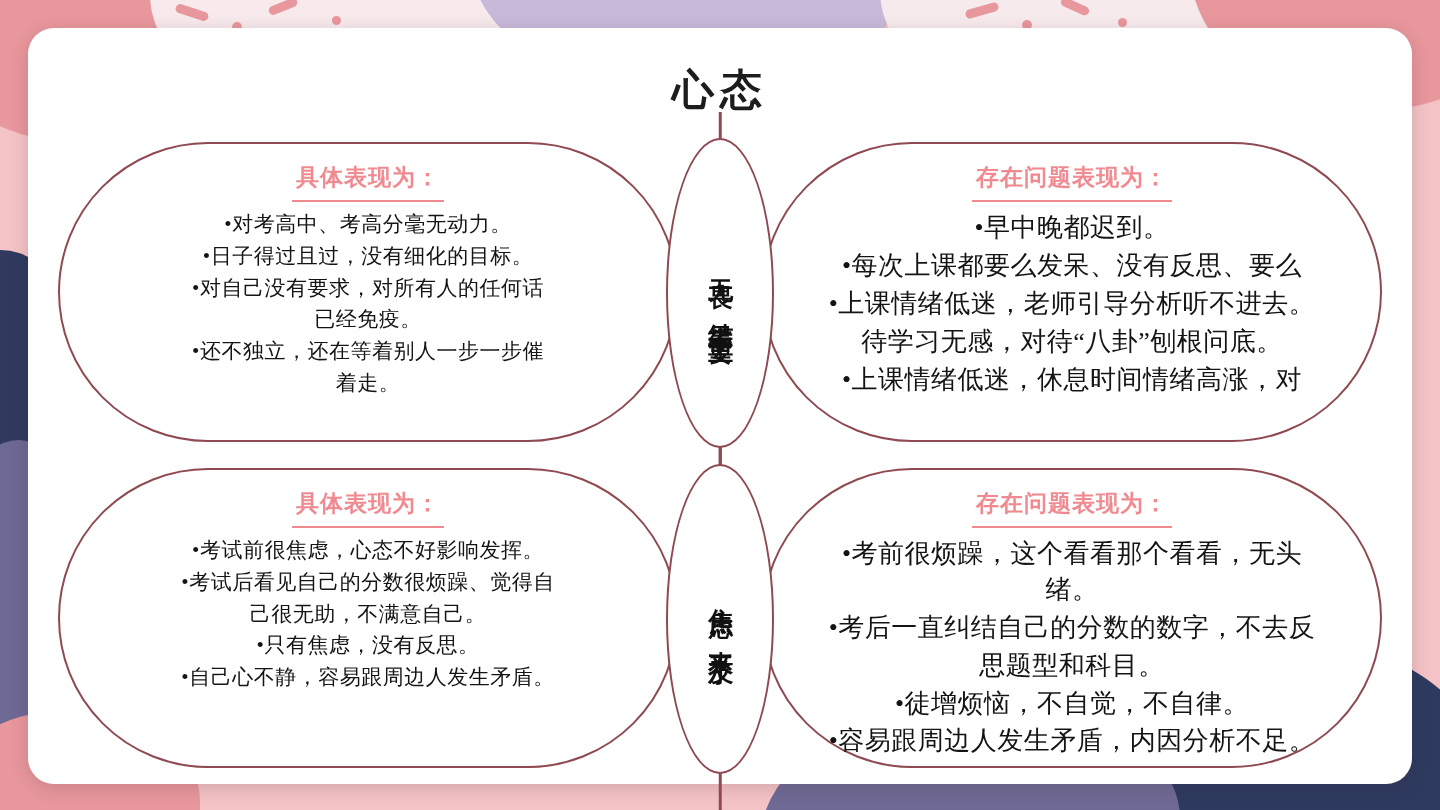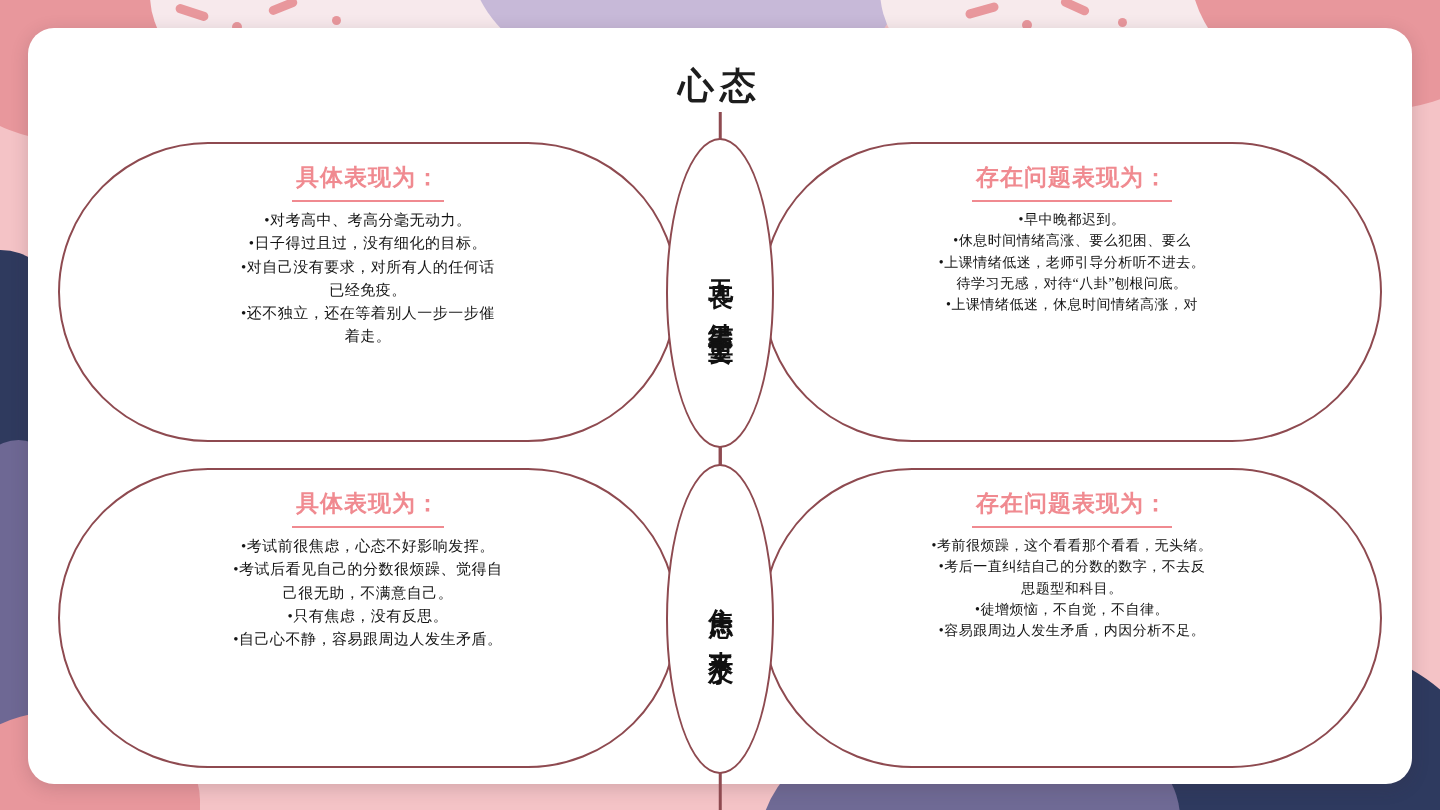--- a/index.html
+++ b/index.html
@@ -112,21 +112,21 @@
     height: 756px;
     background: #ffffff;
     border-radius: 26px;
     box-shadow: 0 4px 18px rgba(60,40,50,.18);
   }
   .title {
     position: absolute;
     top: 34px;
     left: 0; right: 0;
     text-align: center;
-    font-size: 36px;
+    font-size: 42px;
     font-weight: bold;
     letter-spacing: 6px;
     color: #1d1d1d;
     font-family: "Liberation Serif", "DejaVu Serif", serif;
   }
 
   
   .row {
     position: absolute;
     left: 30px;
@@ -154,27 +154,27 @@
     font-size: 23px;
     font-weight: bold;
     color: #f08a90;
     border-bottom: 2px solid #f08a90;
     display: inline-block;
     padding: 0 4px 7px 4px;
     margin-bottom: 6px;
     letter-spacing: 1px;
   }
   .pill-body {
-    font-size: 15px;
+    font-size: 21px;
     line-height: 1.42;
     color: #141414;
     letter-spacing: .5px;
   }
   .pill-body p { margin: 2px 0; }
-  .pill-right .pill-body { font-size: 14px; line-height: 1.38; }
+  .pill-right .pill-body { font-size: 26px; line-height: 1.38; }
 
   
   .lens {
     position: absolute;
     left: 50%;
     transform: translateX(-50%);
     top: -4px;
     width: 108px;
     height: 310px;
     border: 2.5px solid #8e4a50;
@@ -258,21 +258,21 @@
       </div>
 
       <div class="lens">
         <span>无畏-结果不重要</span>
       </div>
 
       <div class="pill pill-right">
         <div class="pill-head">存在问题表现为：</div>
         <div class="pill-body">
           <p>•早中晚都迟到。</p>
-          <p>•休息时间情绪高涨、要么犯困、要么</p>
+          <p>•每次上课都要么发呆、没有反思、要么</p>
           <p>•上课情绪低迷，老师引导分析听不进去。</p>
           <p>待学习无感，对待“八卦”刨根问底。</p>
           <p>•上课情绪低迷，休息时间情绪高涨，对</p>
         </div>
       </div>
     </div>
 
     <div class="row row-2">
       <div class="lens-divider lens-div-top-2"></div>
       <div class="lens-divider lens-div-bot-2"></div>

